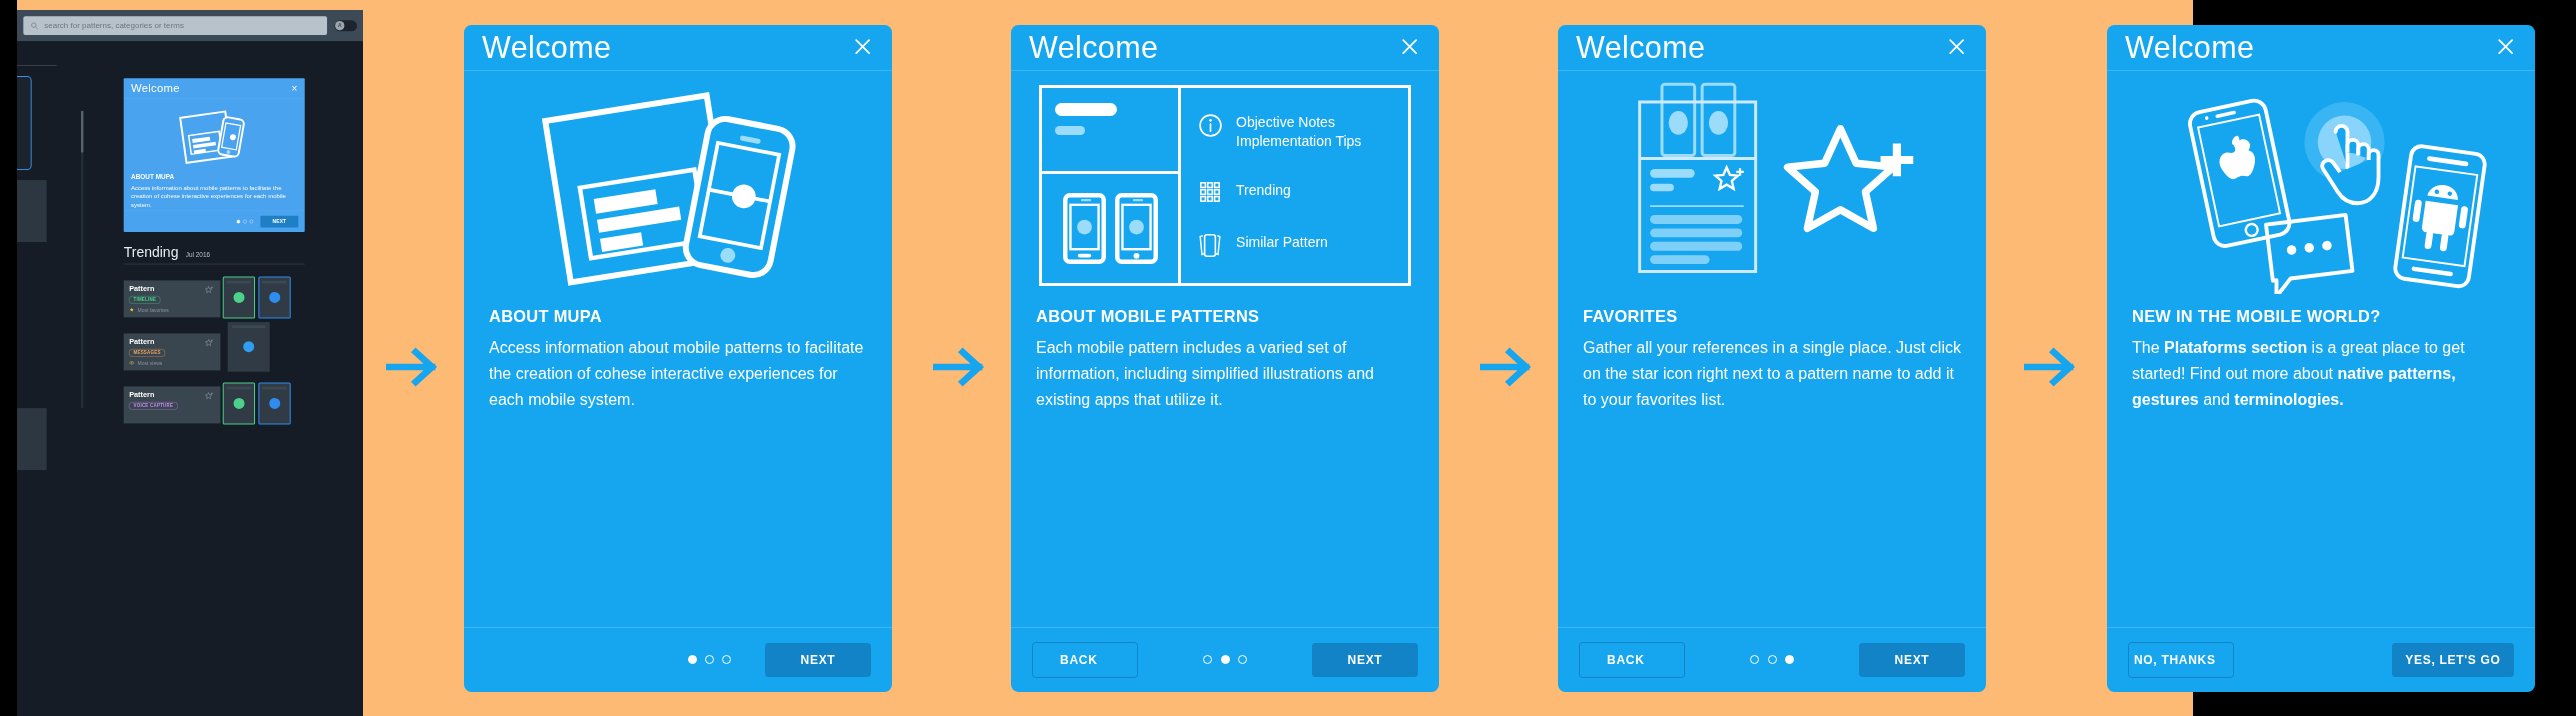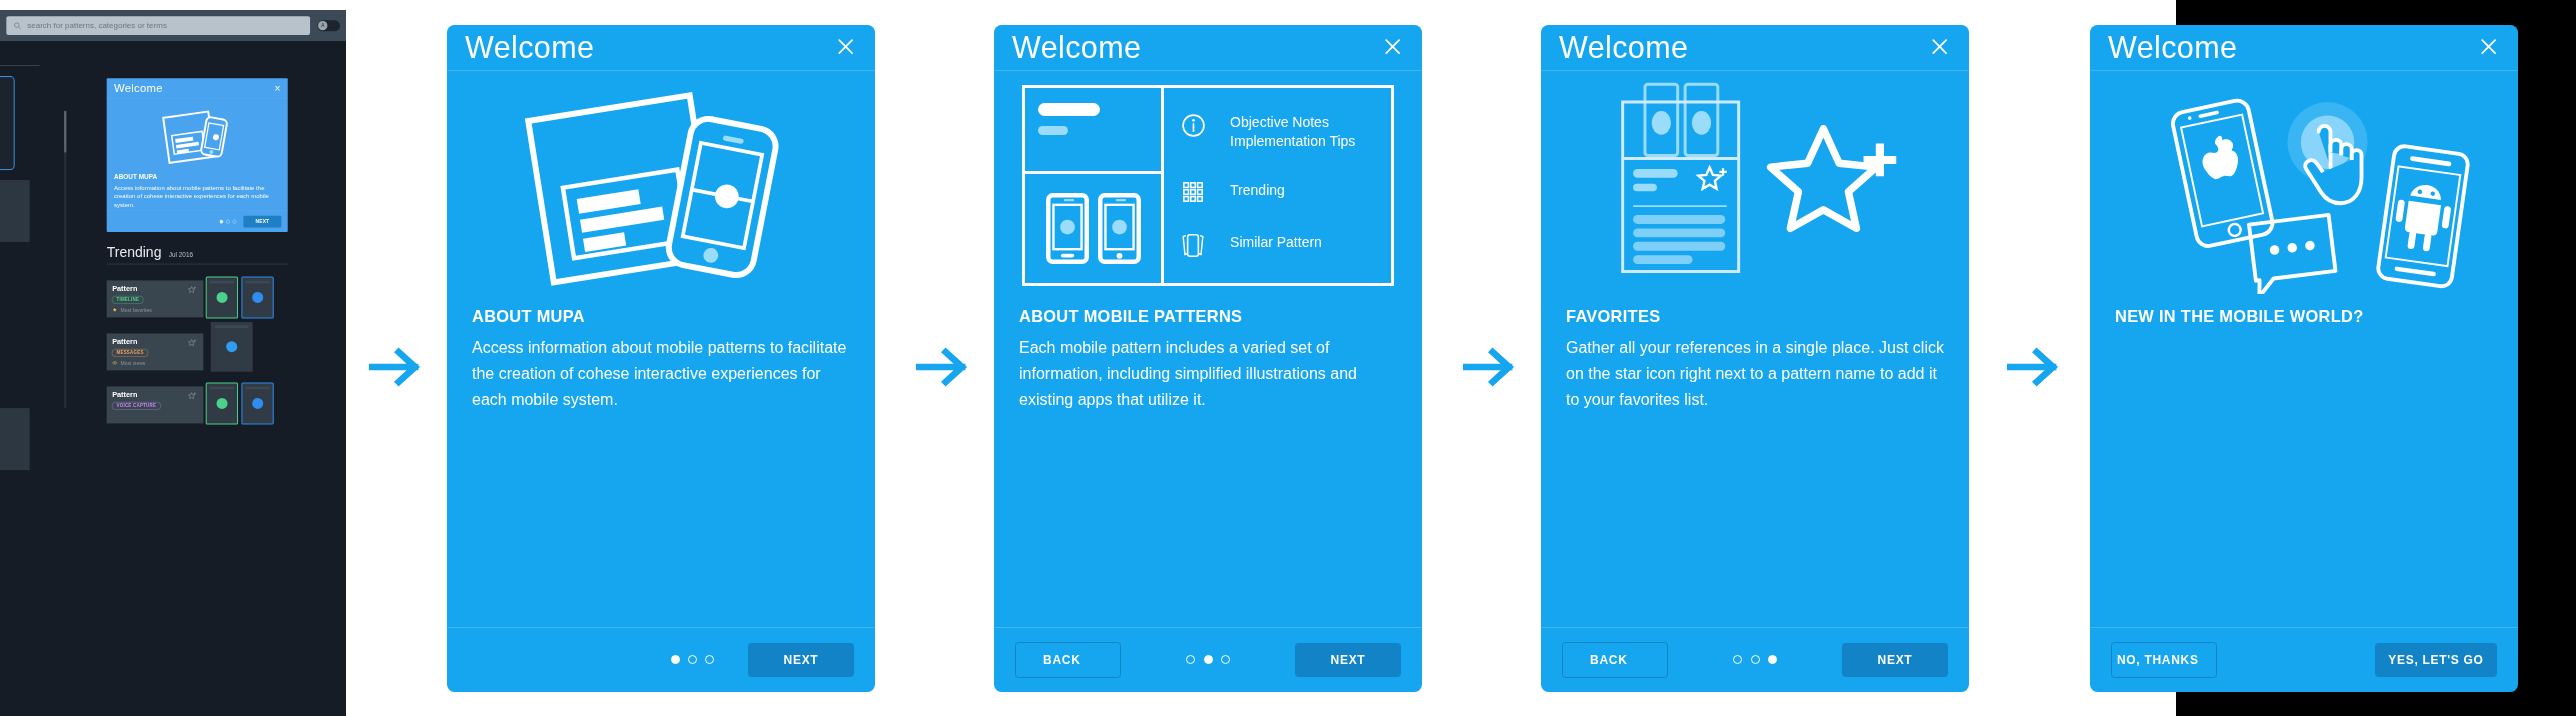--- a/index.html
+++ b/index.html
@@ -2,21 +2,21 @@
 <html style="font-size:12px"><head>
 <meta charset="utf-8">
 <style>
   * { box-sizing: border-box; margin: 0; padding: 0; }
   html, body {
     width: 2576px; height: 716px;
     background: #000000;
     font-family: "Liberation Sans", sans-serif;
     overflow: hidden;
   }
-  .stage { position: relative; width: 2176px; height: 716px; background: #ffffff; }
+  .stage { position: relative; width: 2176px; height: 716px; background: #fdba74; margin-left: 17px; }
 
   
   .thumb {
     position: absolute; left: 0; top: 10.4px;
     width: 346px; height: 706px;
     background: #151c25;
     overflow: hidden;
   }
   .thumb-inner {
     position: absolute; left: 0; top: 0;
@@ -159,21 +159,21 @@
 
   
   .ill2-wrap { width: 372px; height: 201px; }
   .ill2 { width: 100%; height: 100%; border: 3px solid #fff; display: flex; }
   .ill2-left { width: 38%; border-right: 3px solid #fff; display: flex; flex-direction: column; }
   .ill2-l-top { height: 44%; border-bottom: 3px solid #fff; padding: 15px 13.4px; }
   .ill2-bar1 { width: 62px; height: 12.6px; border-radius: 6.7px; background: #fff; }
   .ill2-bar2 { width: 30px; height: 9px; border-radius: 4.5px; background: #9cdcfb; margin-top: 10.4px; }
   .ill2-l-bot { flex: 1; display: flex; align-items: center; justify-content: center; gap: 9px; }
   .ill2-right { flex: 1; padding: 10.4px 0 10.4px 15px; display: flex; flex-direction: column; justify-content: space-around; }
-  .ill2-row { display: flex; align-items: flex-start; gap: 23px; }
+  .ill2-row { display: flex; align-items: flex-start; gap: 12px; }
   .ill2-ico { width: 28px; flex: none; display: flex; align-items: center; justify-content: center; }
   .ill2-txt { color: #fff; font-size: 14px; line-height: 1.35; font-weight: 400; }
 </style>
 </head>
 <body>
 
 <div class="stage">
 
   <div class="thumb">
     <div class="thumb-inner">
@@ -592,20 +592,21 @@
             <rect x="210.4" y="84" width="4.6" height="15" rx="2.3"></rect>
             <rect x="189.5" y="104" width="4.6" height="12" rx="2.3"></rect>
             <rect x="199.9" y="104" width="4.6" height="12" rx="2.3"></rect>
           </g>
         </g>
       </svg>
     </div>
 
     <div class="card-body">
       <div class="card-h">NEW IN THE MOBILE WORLD?</div>
+      <div class="card-p"><span>The </span><b>Plataforms section</b><span> is a great place to get started! Find out more about </span><b>native patterns, gestures</b><span> and </span><b>terminologies.</b></div>
     </div>
 
     <div class="card-foot foot-last">
       <div class="btn btn-ghost">NO, THANKS</div>
       <div class="btn btn-primary">YES, LET'S GO</div>
     </div>
   </div>
 
 </div>
 

